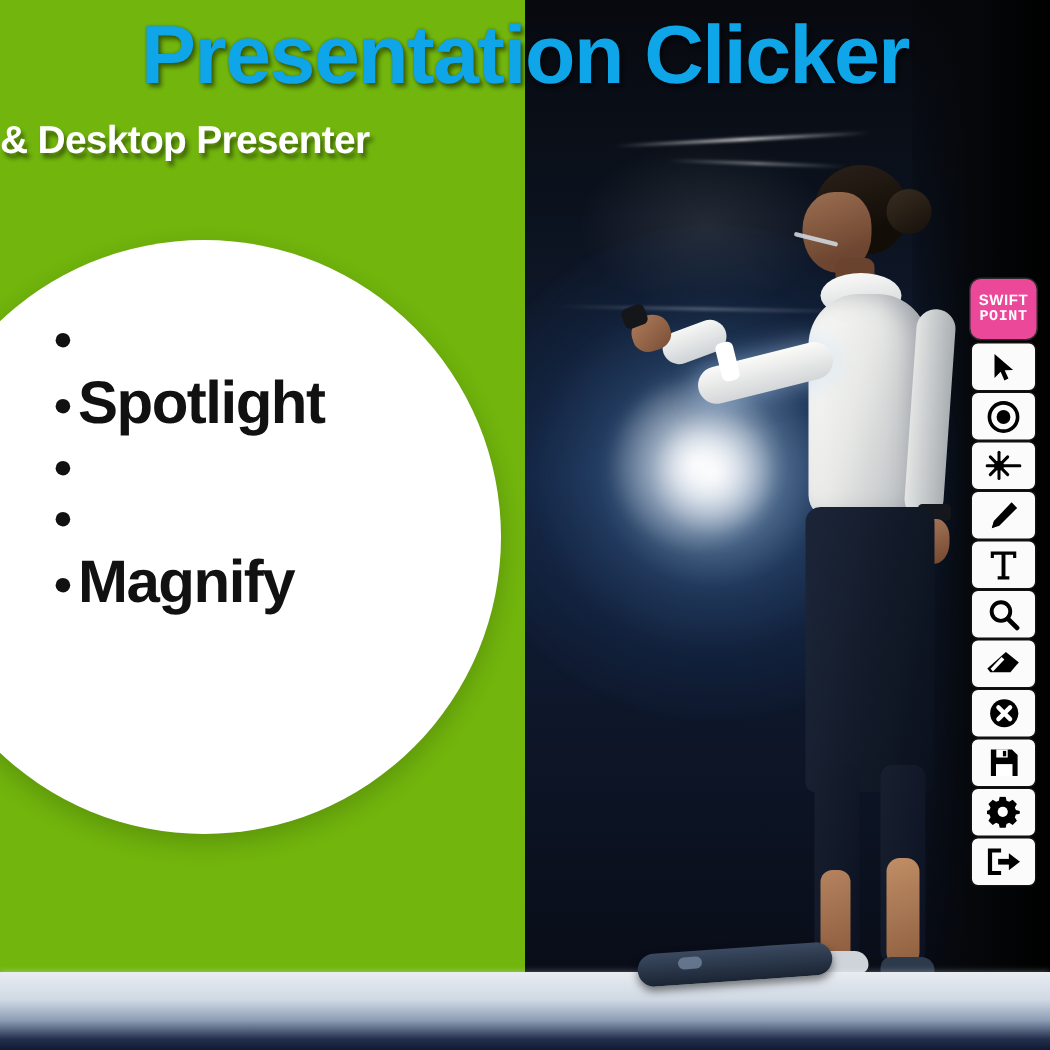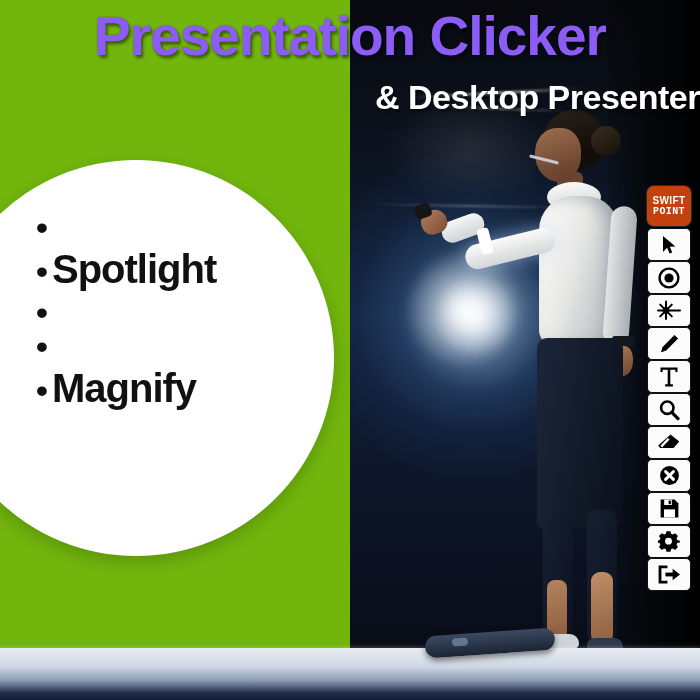--- a/index.html
+++ b/index.html
@@ -173,30 +173,30 @@
 
   
   #title{
     position:absolute;left:0;top:8px;width:700px;
     text-align:center;
     font-family:"Liberation Sans",sans-serif;
     font-weight:bold;
     font-size:55px;
     line-height:1.04;
     letter-spacing:-1px;
-    color:#8b5cf6;
+    color:#0ea5e9;
     text-shadow:2px 3px 3px rgba(0,0,0,.45), 0 0 2px rgba(0,0,0,.3);
     white-space:nowrap;
   }
   #subtitle{
     position:absolute;left:0;top:78px;width:700px;
-    text-align:right;
+    text-align:left;
     font-family:"Liberation Sans",sans-serif;
     font-weight:bold;
-    font-size:34px;
+    font-size:26px;
     letter-spacing:-.5px;
     color:#ffffff;
     text-shadow:2px 3px 3px rgba(0,0,0,.45);
     white-space:nowrap;
   }
 
   
   #features{
     position:absolute;left:36px;top:210px;width:270px;
   }
@@ -215,21 +215,21 @@
   }
 
   
   #toolbar{
     position:absolute;left:646px;top:186px;width:46px;
     display:flex;flex-direction:column;align-items:center;
     gap:1px;
   }
   #brand{
     width:44px;height:40px;border-radius:7px;
-    background:#c2410c;
+    background:#ec4899;
     display:flex;flex-direction:column;align-items:center;justify-content:center;
     color:#fff;
     font-family:"Liberation Sans",sans-serif;
     font-weight:bold;font-size:10px;line-height:11px;letter-spacing:.4px;
     margin-bottom:2px;
     box-shadow:0 0 0 1px #2a2a2a;
   }
   #brand .b2{position:relative;font-family:Liberation Mono, monospace;}
   .btn{
     width:44px;height:33px;

